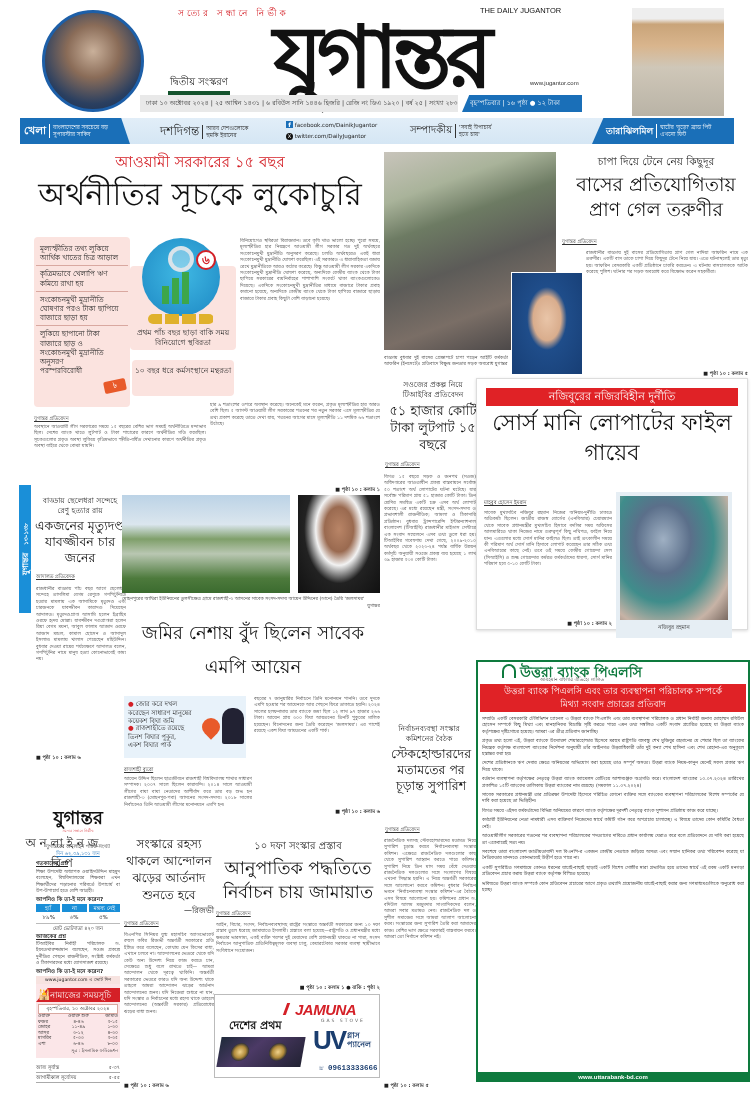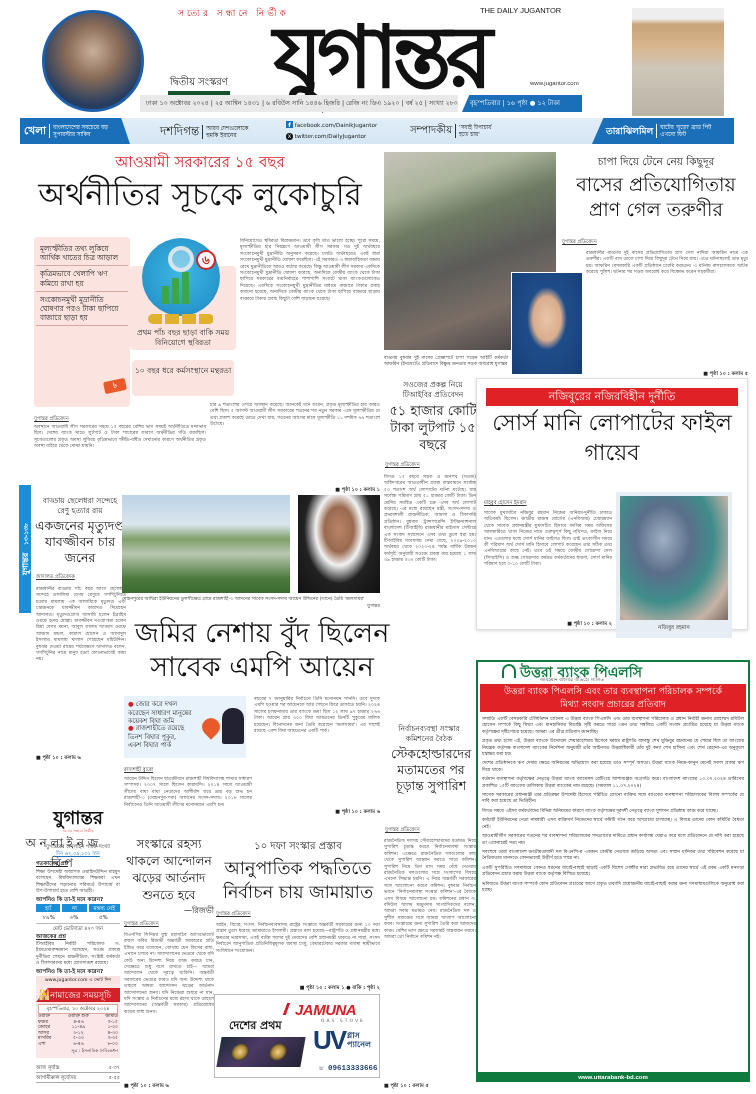--- a/index.html
+++ b/index.html
@@ -64,20 +64,21 @@
   <span class="promo-s" style="border-left:1px solid #fff;padding-left:3px;width:58px">ঘাটের 'বুড়ো' ব্রাড পিট এখনো ফিট</span>
 </div>
 
 <div class="abs kicker" style="left:20px;top:150px;width:360px;font-size:15px">আওয়ামী সরকারের ১৫ বছর</div>
 <div class="abs h-big" style="left:14px;top:170px;width:372px;font-size:31px">অর্থনীতির সূচকে লুকোচুরি</div>
 
 <div class="abs pinkbox" style="left:34px;top:237px;width:96px;height:170px;padding:4px 2px">
   <div class="side-item">মূল্যস্ফীতির তথ্য লুকিয়ে আর্থিক খাতের চিত্র আড়াল</div>
   <div class="side-item">কৃত্রিমভাবে খেলাপি ঋণ কমিয়ে রাখা হয়</div>
   <div class="side-item">সংকোচনমুখী মুদ্রানীতি ঘোষণার পরও টাকা ছাপিয়ে বাজারে ছাড়া হয়</div>
+  <div class="side-item" style="border:none;padding-right:22px">লুকিয়ে ছাপানো টাকা বাজারে ছাড় ও সংকোচনমুখী মুদ্রানীতি অনুসরণ পরস্পরবিরোধী</div>
 </div>
 <div class="abs" style="left:104px;top:380px;width:22px;height:12px;background:#e85a2a;border-radius:2px;color:#fff;font-size:8px;text-align:center;line-height:12px;transform:rotate(-12deg)">৳</div>
 
 <div class="abs" style="left:142px;top:238px;width:78px;height:78px;border-radius:50%;background:radial-gradient(circle at 50% 45%,#3fb8e3,#1d87c3);overflow:hidden">
   <div style="position:absolute;left:20px;top:48px;width:7px;height:18px;background:#3da64a"></div>
   <div style="position:absolute;left:30px;top:40px;width:7px;height:26px;background:#3da64a"></div>
   <div style="position:absolute;left:40px;top:34px;width:7px;height:32px;background:#3da64a"></div>
   <div style="position:absolute;left:26px;top:8px;width:26px;height:26px;border:4px solid #d9e3ea;border-radius:50%;background:rgba(255,255,255,.35)"></div>
 </div>
 <div class="abs" style="left:196px;top:250px;width:20px;height:20px;border-radius:50%;background:#fff;border:2px solid #d42027;color:#d42027;font-size:12px;font-weight:bold;text-align:center;line-height:17px">৬</div>
@@ -124,21 +125,21 @@
 <div class="abs" style="left:36px;top:496px;width:88px;font-size:7.5px;line-height:10px;text-align:center">বাড্ডায় ছেলেধরা সন্দেহে রেণু হত্যার রায়</div>
 <div class="abs h-big" style="left:34px;top:518px;width:92px;font-size:12.5px;line-height:16px">একজনের মৃত্যুদণ্ড যাবজ্জীবন চার জনের</div>
 <div class="abs byline" style="left:36px;top:571px">আদালত প্রতিবেদক</div>
 <div class="abs body-text" style="left:36px;top:586px;width:90px;height:164px">রাজধানীর বাড্ডায় পাঁচ বছর আগে ছেলেধরা সন্দেহে তাসলিমা বেগম রেণুকে গণপিটুনিতে হত্যার মামলায় এক আসামিকে মৃত্যুদণ্ড এবং চারজনকে যাবজ্জীবন কারাদণ্ড দিয়েছেন আদালত। মৃত্যুদণ্ডপ্রাপ্ত আসামি হলেন ইব্রাহিম ওরফে হৃদয় মোল্লা। যাবজ্জীবন দণ্ডপ্রাপ্তরা হলেন রিয়া বেগম ময়না, আবুল কালাম আজাদ ওরফে আজাদ মন্ডল, কামাল হোসেন ও আসাদুল ইসলাম। মামলায় খালাস পেয়েছেন মহিউদ্দিন। বুধবার দেওয়া রায়ের পর্যবেক্ষণে আদালত বলেন, গণপিটুনির নামে মানুষ হত্যা কোনোভাবেই কাম্য নয়।</div>
 <div class="abs cont" style="left:36px;top:754px;width:60px;text-align:left">■ পৃষ্ঠা ১০ : কলাম ৬</div>
 
 <div class="abs photo" style="left:122px;top:495px;width:168px;height:98px;background:linear-gradient(180deg,#bcd3e6 0,#dbe6ee 30%,#7f9f6a 45%,#b9c7b2 60%,#4d7a3c 85%,#3b6b2f 100%)"></div>
 <div class="abs photo" style="left:298px;top:495px;width:82px;height:98px;background:radial-gradient(ellipse at 50% 35%,#b98567 0,#9a6a50 25%,#f2f2f2 40%,#222 60%,#111 100%)"></div>
 <div class="abs body-text" style="left:122px;top:596px;width:258px;height:14px;color:#333">মোহনপুরের আথিরা ইউনিয়নের তুলসীক্ষেত্র গ্রামে রাজশাহী-৩ আসনের সাবেক সংসদ-সদস্য আয়েন উদ্দিনের (ডানে) তৈরি 'জলসাঘর'</div>
 <div class="abs body-text" style="left:340px;top:603px;width:40px;text-align:right;color:#333">যুগান্তর</div>
-<div class="abs h-big" style="left:133px;top:616px;width:258px;font-size:27px;line-height:34px">জমির নেশায় বুঁদ ছিলেন সাবেক এমপি আয়েন</div>
+<div class="abs h-big" style="left:124px;top:616px;width:258px;font-size:18px;line-height:34px">জমির নেশায় বুঁদ ছিলেন সাবেক এমপি আয়েন</div>
 <div class="abs" style="left:124px;top:696px;width:122px;height:62px;background:#e8f2fa">
   <div style="position:absolute;left:4px;top:4px;width:70px;font-size:6.5px;line-height:8.5px"><span style="color:#d42027">●</span> <span>জোর করে দখল করেছেন সাধারণ মানুষের কয়েকশ বিঘা জমি</span></div>
   <div style="position:absolute;left:4px;top:28px;width:60px;font-size:6.5px;line-height:8.5px"><span style="color:#d42027">●</span> <span>রাজশাহীতে রয়েছে তিনশ বিঘার পুকুর, একশ বিঘার পার্ক</span></div>
   <div style="position:absolute;left:78px;top:22px;width:18px;height:18px;background:#e85a2a;border-radius:50% 50% 50% 0;transform:rotate(-45deg)"></div>
   <div style="position:absolute;left:98px;top:12px;width:22px;height:36px;background:#223;border-radius:10px 10px 2px 2px"></div>
 </div>
 <div class="abs byline" style="left:124px;top:764px">রাজশাহী ব্যুরো</div>
 <div class="abs body-text" style="left:124px;top:776px;width:128px;height:38px">আয়েন উদ্দিন ছিলেন ছাত্রজীবনে রাজশাহী বিশ্ববিদ্যালয় শাখার সাধারণ সম্পাদক। ২০০৭ সালে ছিলেন কারাবন্দি। ২০১৪ সালে আওয়ামী লীগের বাঘা বাঘা নেতাদের আশীর্বাদ করে তার বড় শুভ হন রাজশাহী-৩ (মোহনপুর-পবা) আসনের সংসদ-সদস্য। ২০১৮ সালের নির্বাচনেও তিনি আওয়ামী লীগের মনোনয়নে এমপি হন।</div>
 <div class="abs body-text" style="left:254px;top:696px;width:126px;height:112px">বছরের ৭ জানুয়ারির নির্বাচনে তিনি মনোনয়ন পাননি। তবে দুদকে এমপি হওয়ার পর আয়েনকে আর পেছনে ফিরে তাকাতে হয়নি। ২০২৪ সালের হলফনামায় তার ব্যাংকে জমা ছিল ১২ লাখ ৯৭ হাজার ২৬৬ টাকা। আয়েন প্রায় ৩০০ বিঘা আয়তনের তিনটি পুকুরের মালিক হয়েছেন। বিনোদনের জন্য তৈরি করেছেন 'জলসাঘর'। এর পাশেই রয়েছে একশ বিঘা আয়তনের একটি পার্ক।</div>
 <div class="abs cont" style="left:300px;top:808px;width:80px">■ পৃষ্ঠা ১০ : কলাম ৬</div>

